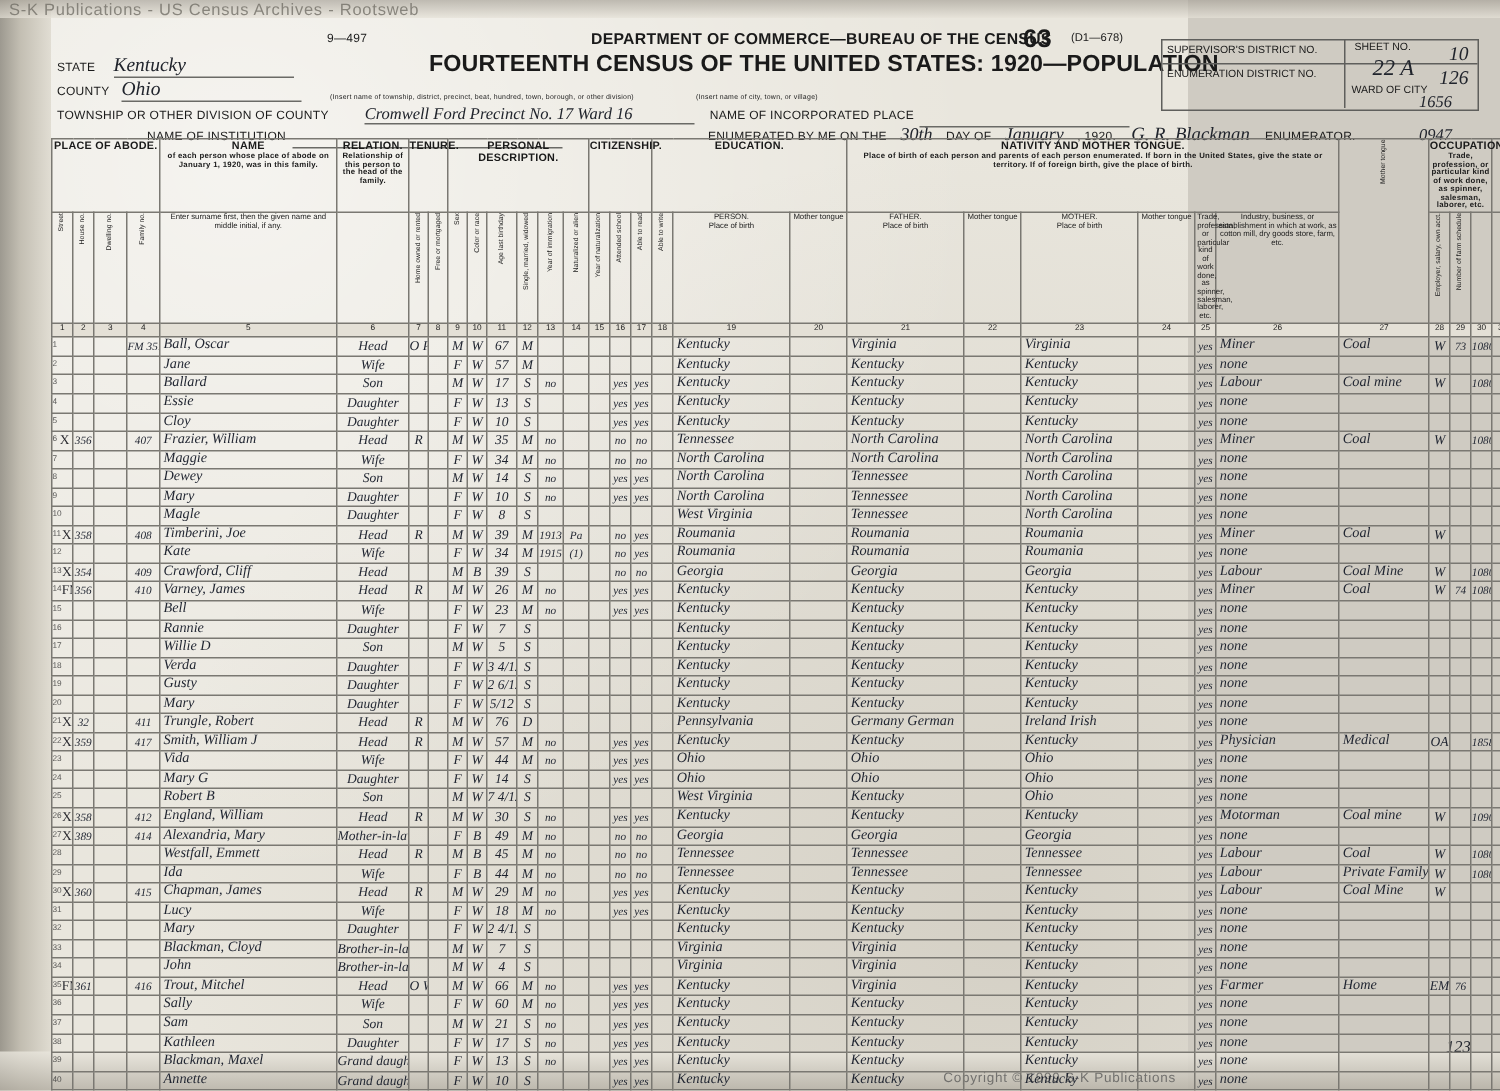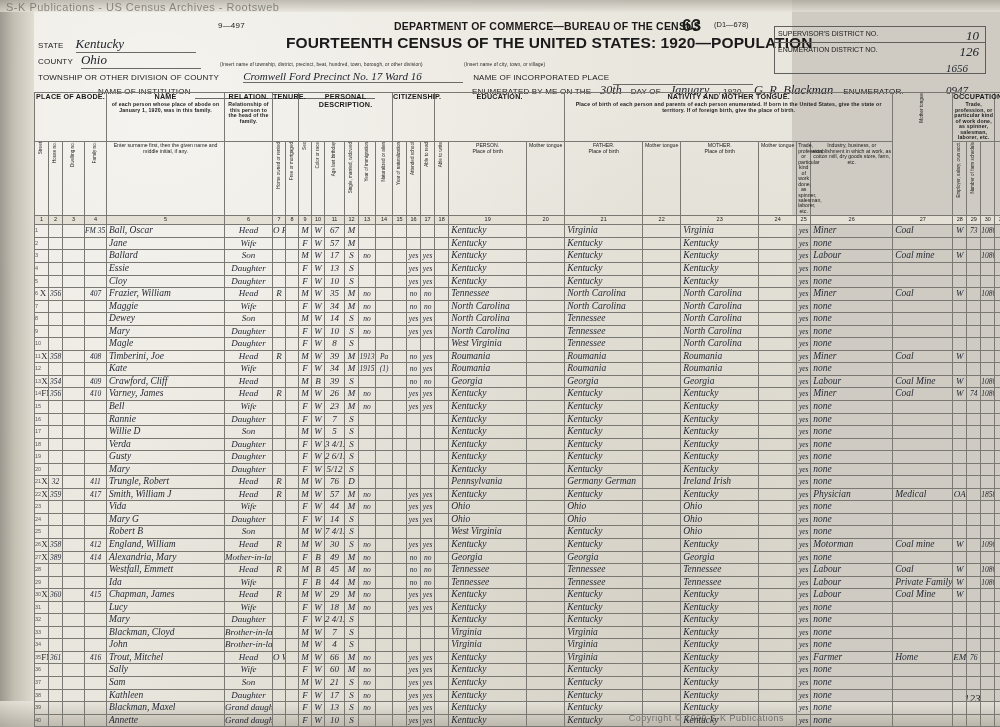--- a/index.html
+++ b/index.html
@@ -116,20 +116,25 @@
     <div class="box-sup">
       <div class="row">
         <span class="c1">SUPERVISOR'S DISTRICT NO.</span>
         <span class="c2 hand" style="font-size:13px;">10</span>
       </div>
       <div class="row">
         <span class="c1">ENUMERATION DISTRICT NO.</span>
         <span class="c2 hand" style="font-size:13px;">126</span>
       </div>
     </div>
+    <div class="sheetno">
+      <div style="position:absolute;left:6px;top:2px;font-size:7px;font-family:'Liberation Sans',sans-serif;">SHEET NO.</div>
+      <div class="hand" style="position:absolute;left:18px;top:12px;font-size:15px;">22 A</div>
+      <div style="position:absolute;left:4px;top:31px;font-size:7px;font-family:'Liberation Sans',sans-serif;">WARD OF CITY</div>
+    </div>
   </div>
 
   <div class="margin-num" style="left:946px;top:62px;">1656</div>
   <div class="margin-num" style="left:946px;top:84px;">0947</div>
   <div class="margin-num" style="left:964px;top:692px;">123</div>
 
   <div id="tbl">
     <table>
       <colgroup>
         <col style="width:14px">

